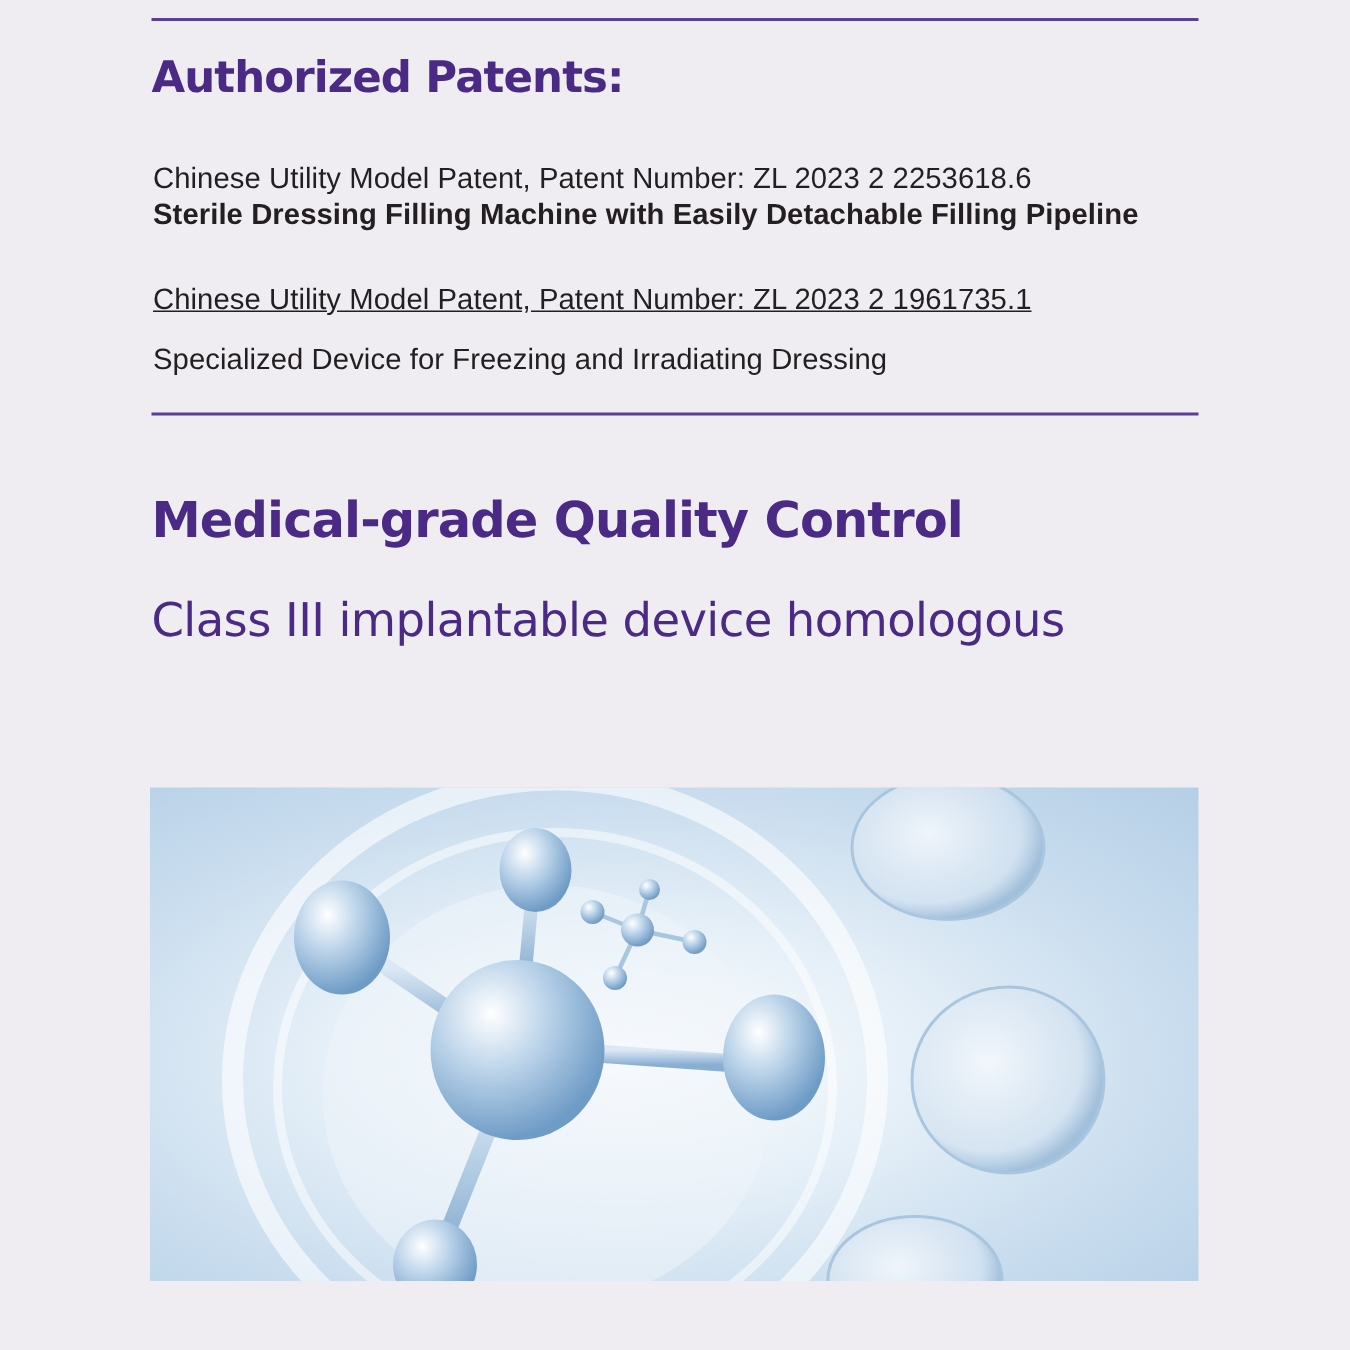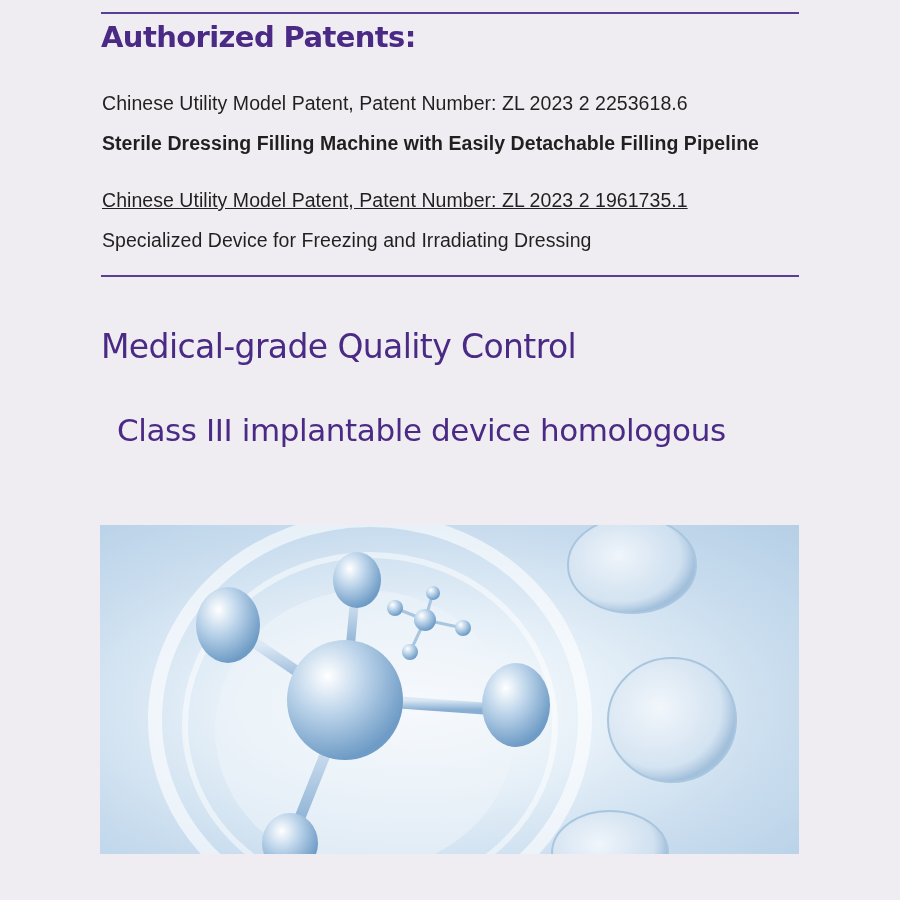--- a/index.html
+++ b/index.html
@@ -7,57 +7,57 @@
       width: 900px; height: 900px; overflow: hidden;
       background: #efedf2;
       font-family: "Liberation Sans", sans-serif;
       position: relative;
     }
     .rule {
       position: absolute; left: 101px; width: 698px; height: 2px;
       background: #5a3f95;
     }
     .h-patents {
-      position: absolute; left: 101px; top: 20px;
+      position: absolute; left: 101px; top: 34px;
       font-family: "DejaVu Sans", sans-serif;
       font-weight: bold; font-size: 29px; letter-spacing: -0.6px;
       color: #4a2a85; margin: 0;
     }
     .patent-line {
       position: absolute; left: 102px;
       font-family: "Liberation Sans", sans-serif;
       font-size: 19.5px; color: #231f20; letter-spacing: 0.05px;
       white-space: nowrap;
     }
     .h-quality {
       position: absolute; left: 101px; top: 327px; margin: 0;
       font-family: "DejaVu Sans", sans-serif;
-      font-weight: normal; font-size: 33px; letter-spacing: -0.6px;
+      font-weight: bold; font-size: 33px; letter-spacing: -0.6px;
       color: #4a2a85; white-space: nowrap;
     }
     .quality-desc {
-      position: absolute; left: 101px; top: 393px; margin: 16px;
+      position: absolute; left: 101px; top: 393px; margin: 0;
       font-family: "DejaVu Sans", sans-serif;
       font-size: 31px; line-height: 43px; letter-spacing: -0.4px;
       color: #4a2a85; width: 720px;
     }
     .hero {
       position: absolute; left: 100px; top: 525px; width: 699px; height: 329px;
       overflow: hidden;
       background: radial-gradient(ellipse at 45% 55%, #ffffff 0%, #e6f0f8 35%, #c8dcee 70%, #b5cfe6 100%);
     }
   </style>
 </head>
 <body>
 
 <div class="rule" style="top:12px;"></div>
 
 <h2 class="h-patents">Authorized Patents:</h2>
 
-<div class="patent-line" style="top:92px;">Chinese Utility Model Patent, Patent Number: ZL 2023 2 2253618.6</div>
+<div class="patent-line" style="top:108px;">Chinese Utility Model Patent, Patent Number: ZL 2023 2 2253618.6</div>
 <div class="patent-line" style="top:132px;font-weight:bold;">Sterile Dressing Filling Machine with Easily Detachable Filling Pipeline</div>
 <div class="patent-line" style="top:189px;text-decoration:underline;">Chinese Utility Model Patent, Patent Number: ZL 2023 2 1961735.1</div>
 <div class="patent-line" style="top:229px;">Specialized Device for Freezing and Irradiating Dressing</div>
 
 <div class="rule" style="top:275px;"></div>
 
 <h2 class="h-quality">Medical-grade Quality Control</h2>
 
 <p class="quality-desc">
   <span>Class III implantable device homologous</span><br>

